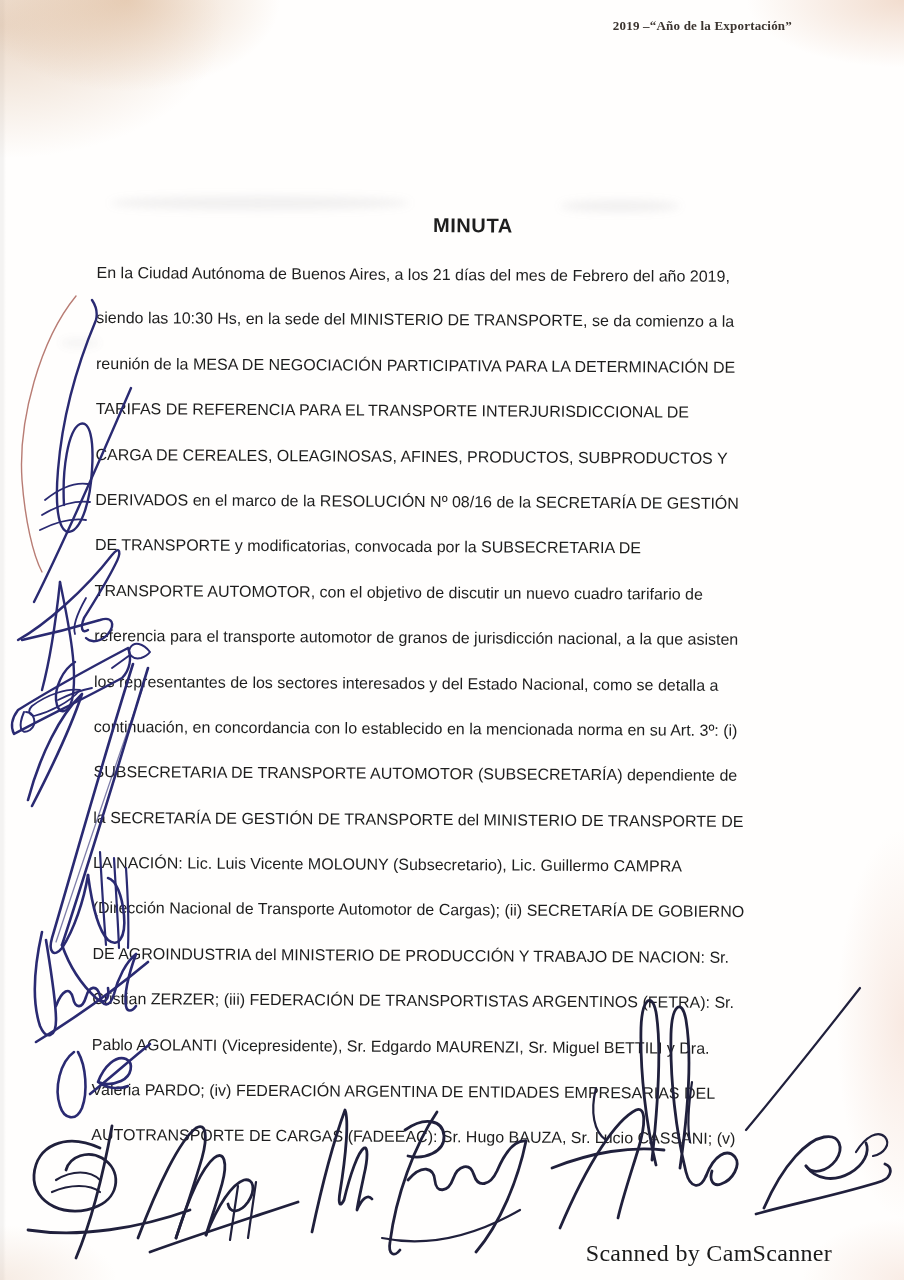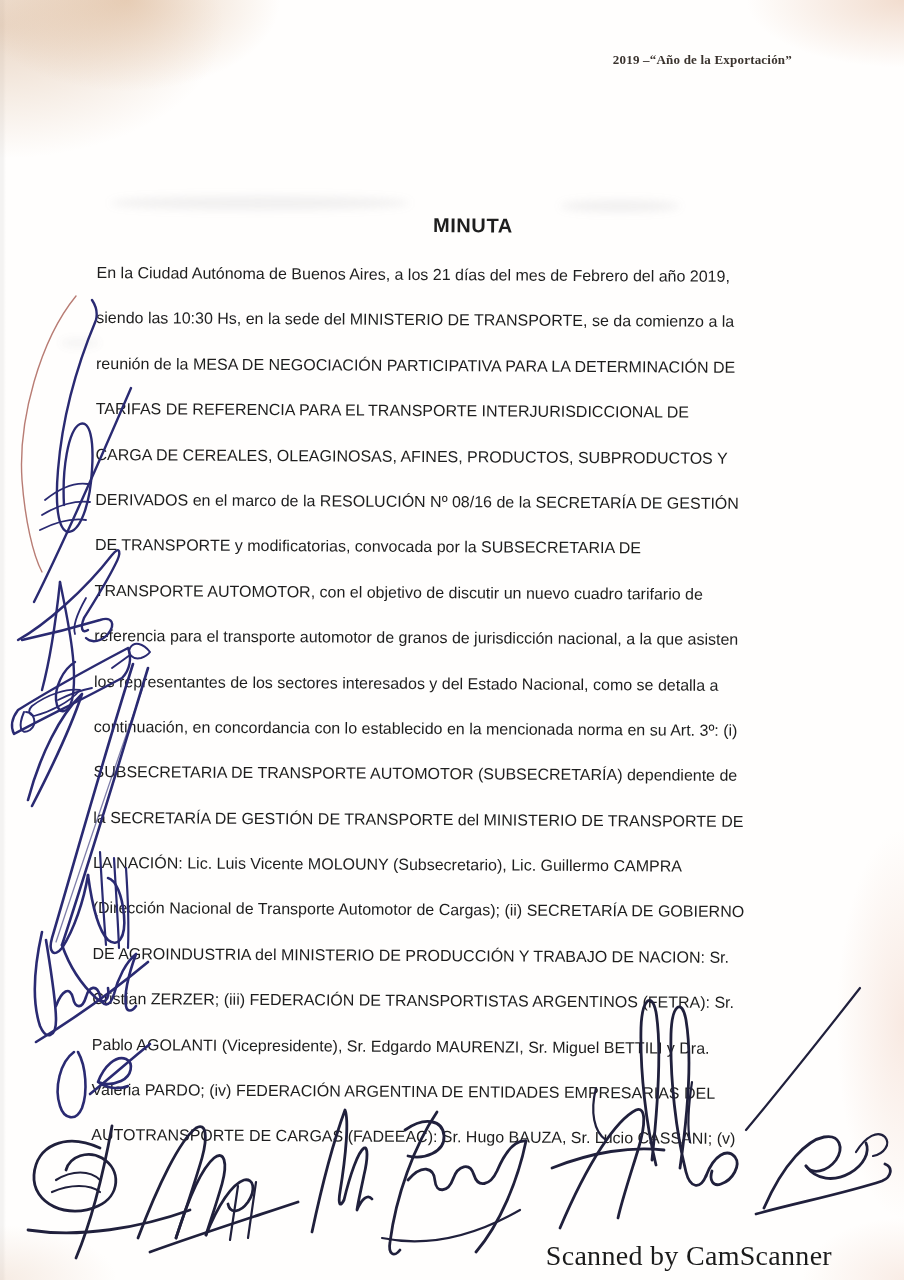--- a/index.html
+++ b/index.html
@@ -10,21 +10,21 @@
       radial-gradient(220px 130px at 14% 0%, rgba(214,170,130,.50), rgba(214,170,130,0) 70%),
       radial-gradient(320px 190px at 0% 2%, rgba(205,160,120,.40), rgba(205,160,120,0) 70%),
       radial-gradient(210px 90px at 100% 0%, rgba(225,180,150,.45), rgba(225,180,150,0) 75%),
       radial-gradient(90px 260px at 100% 80%, rgba(235,195,175,.35), rgba(235,195,175,0) 75%),
       radial-gradient(130px 80px at 100% 100%, rgba(235,195,175,.30), rgba(235,195,175,0) 78%),
       radial-gradient(150px 70px at 0% 100%, rgba(220,180,150,.25), rgba(220,180,150,0) 78%),
       linear-gradient(90deg, rgba(0,0,0,.045) 0 3px, rgba(0,0,0,0) 6px),
       #fffefd;
   }
   .header-note{
-    position:absolute;top:52px;right:112px;
+    position:absolute;top:18px;right:112px;
     font-family:"Liberation Serif",serif;font-weight:700;font-size:13px;
     color:#3a332e;letter-spacing:.2px;
   }
   .doc-text{
     position:absolute;left:97px;top:206px;width:752px;
     color:var(--text,#1e1e1e);
     transform:rotate(.35deg);transform-origin:0 0;
   }
   .doc-title{
     text-align:center;font-size:20px;font-weight:600;letter-spacing:.6px;
@@ -35,21 +35,21 @@
     text-align:justify;text-align-last:justify;
   }
   .line::after{content:"";display:inline-block;width:100%;}
   svg.sig-overlay{position:absolute;left:0;top:0;pointer-events:none;}
   .sig-left{color:var(--ink-blue,#2a2a72);}
   .sig-bottom{color:var(--ink-dark,#20203c);}
   .sig-red{color:var(--red-pen,#a05045);}
   .smudge{position:absolute;background:rgba(120,120,130,.10);filter:blur(4px);border-radius:50%;}
   .footer-watermark{
     position:absolute;right:72px;top:1240px;
-    font-family:"Liberation Serif",serif;font-size:28px;color:#1b1b1b;letter-spacing:.3px;
+    font-family:"Liberation Serif",serif;font-size:24px;color:#1b1b1b;letter-spacing:.3px;
   }
 </style>
 </head>
 <body>
 
 <div class="header-note">2019 –“Año de la Exportación”</div>
 
 <div class="smudge" style="left:110px;top:196px;width:300px;height:14px;"></div>
 <div class="smudge" style="left:560px;top:200px;width:120px;height:12px;"></div>
 <div class="smudge" style="left:60px;top:338px;width:40px;height:10px;opacity:.7;"></div>

